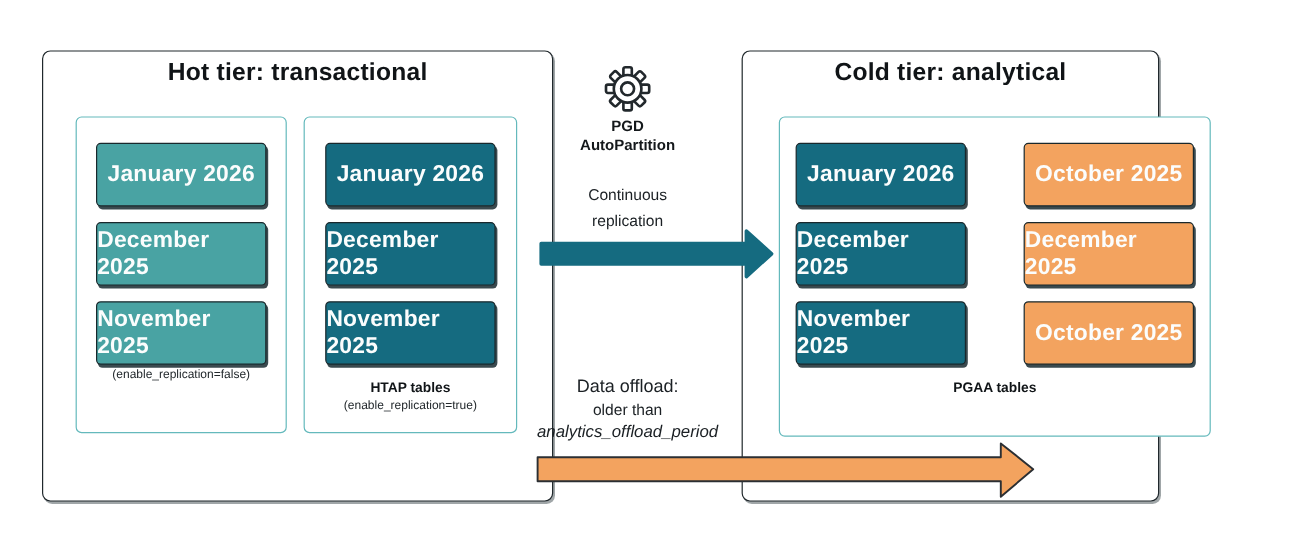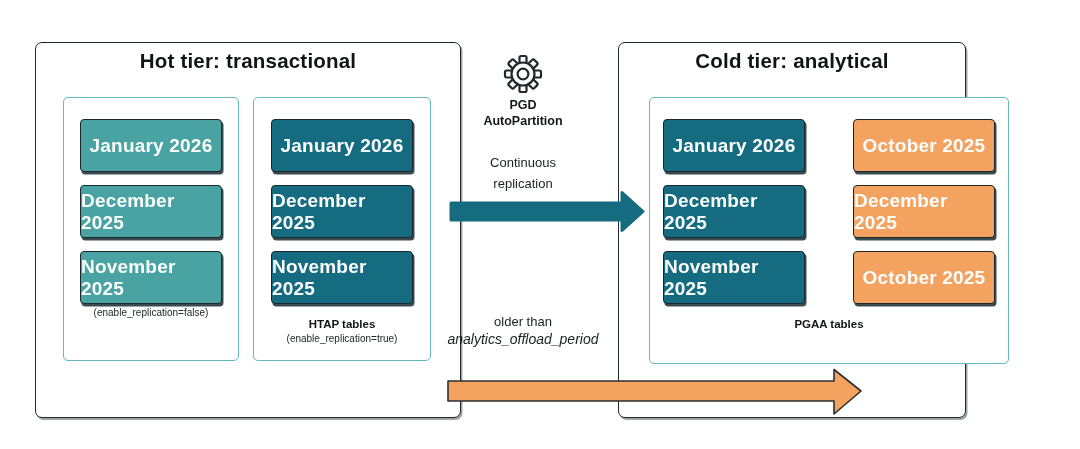--- a/index.html
+++ b/index.html
@@ -145,20 +145,21 @@
       <div>AutoPartition</div>
     </div>
   </div>
 
   <div class="center-col continuous-block" style="top:152px;">
     <div>Continuous</div>
     <div>replication</div>
   </div>
 
   <div class="center-col offload-block" style="top:313px;">
+    <div class="offload-l1">Data offload:</div>
     <div class="offload-l2">older than</div>
     <div class="offload-l3">analytics_offload_period</div>
   </div>
 
   <svg class="arrow-svg arrow-teal" width="198" height="44" viewBox="0 0 198 44" aria-hidden="true">
     <polygon points="2,13 173,13 173,2.5 194,21.5 173,40.5 173,30 2,30" style="fill:var(--teal-dark);stroke:var(--teal-dark);stroke-width:3;stroke-linejoin:round;"></polygon>
   </svg>
 
   <svg class="arrow-svg arrow-orange" width="420" height="56" viewBox="0 0 420 56" aria-hidden="true">
     <polygon points="3,16 389,16 389,4.5 416,26 389,49 389,36 3,36" style="fill:var(--orange);stroke:#2b2f33;stroke-width:1.6;stroke-linejoin:round;"></polygon>

